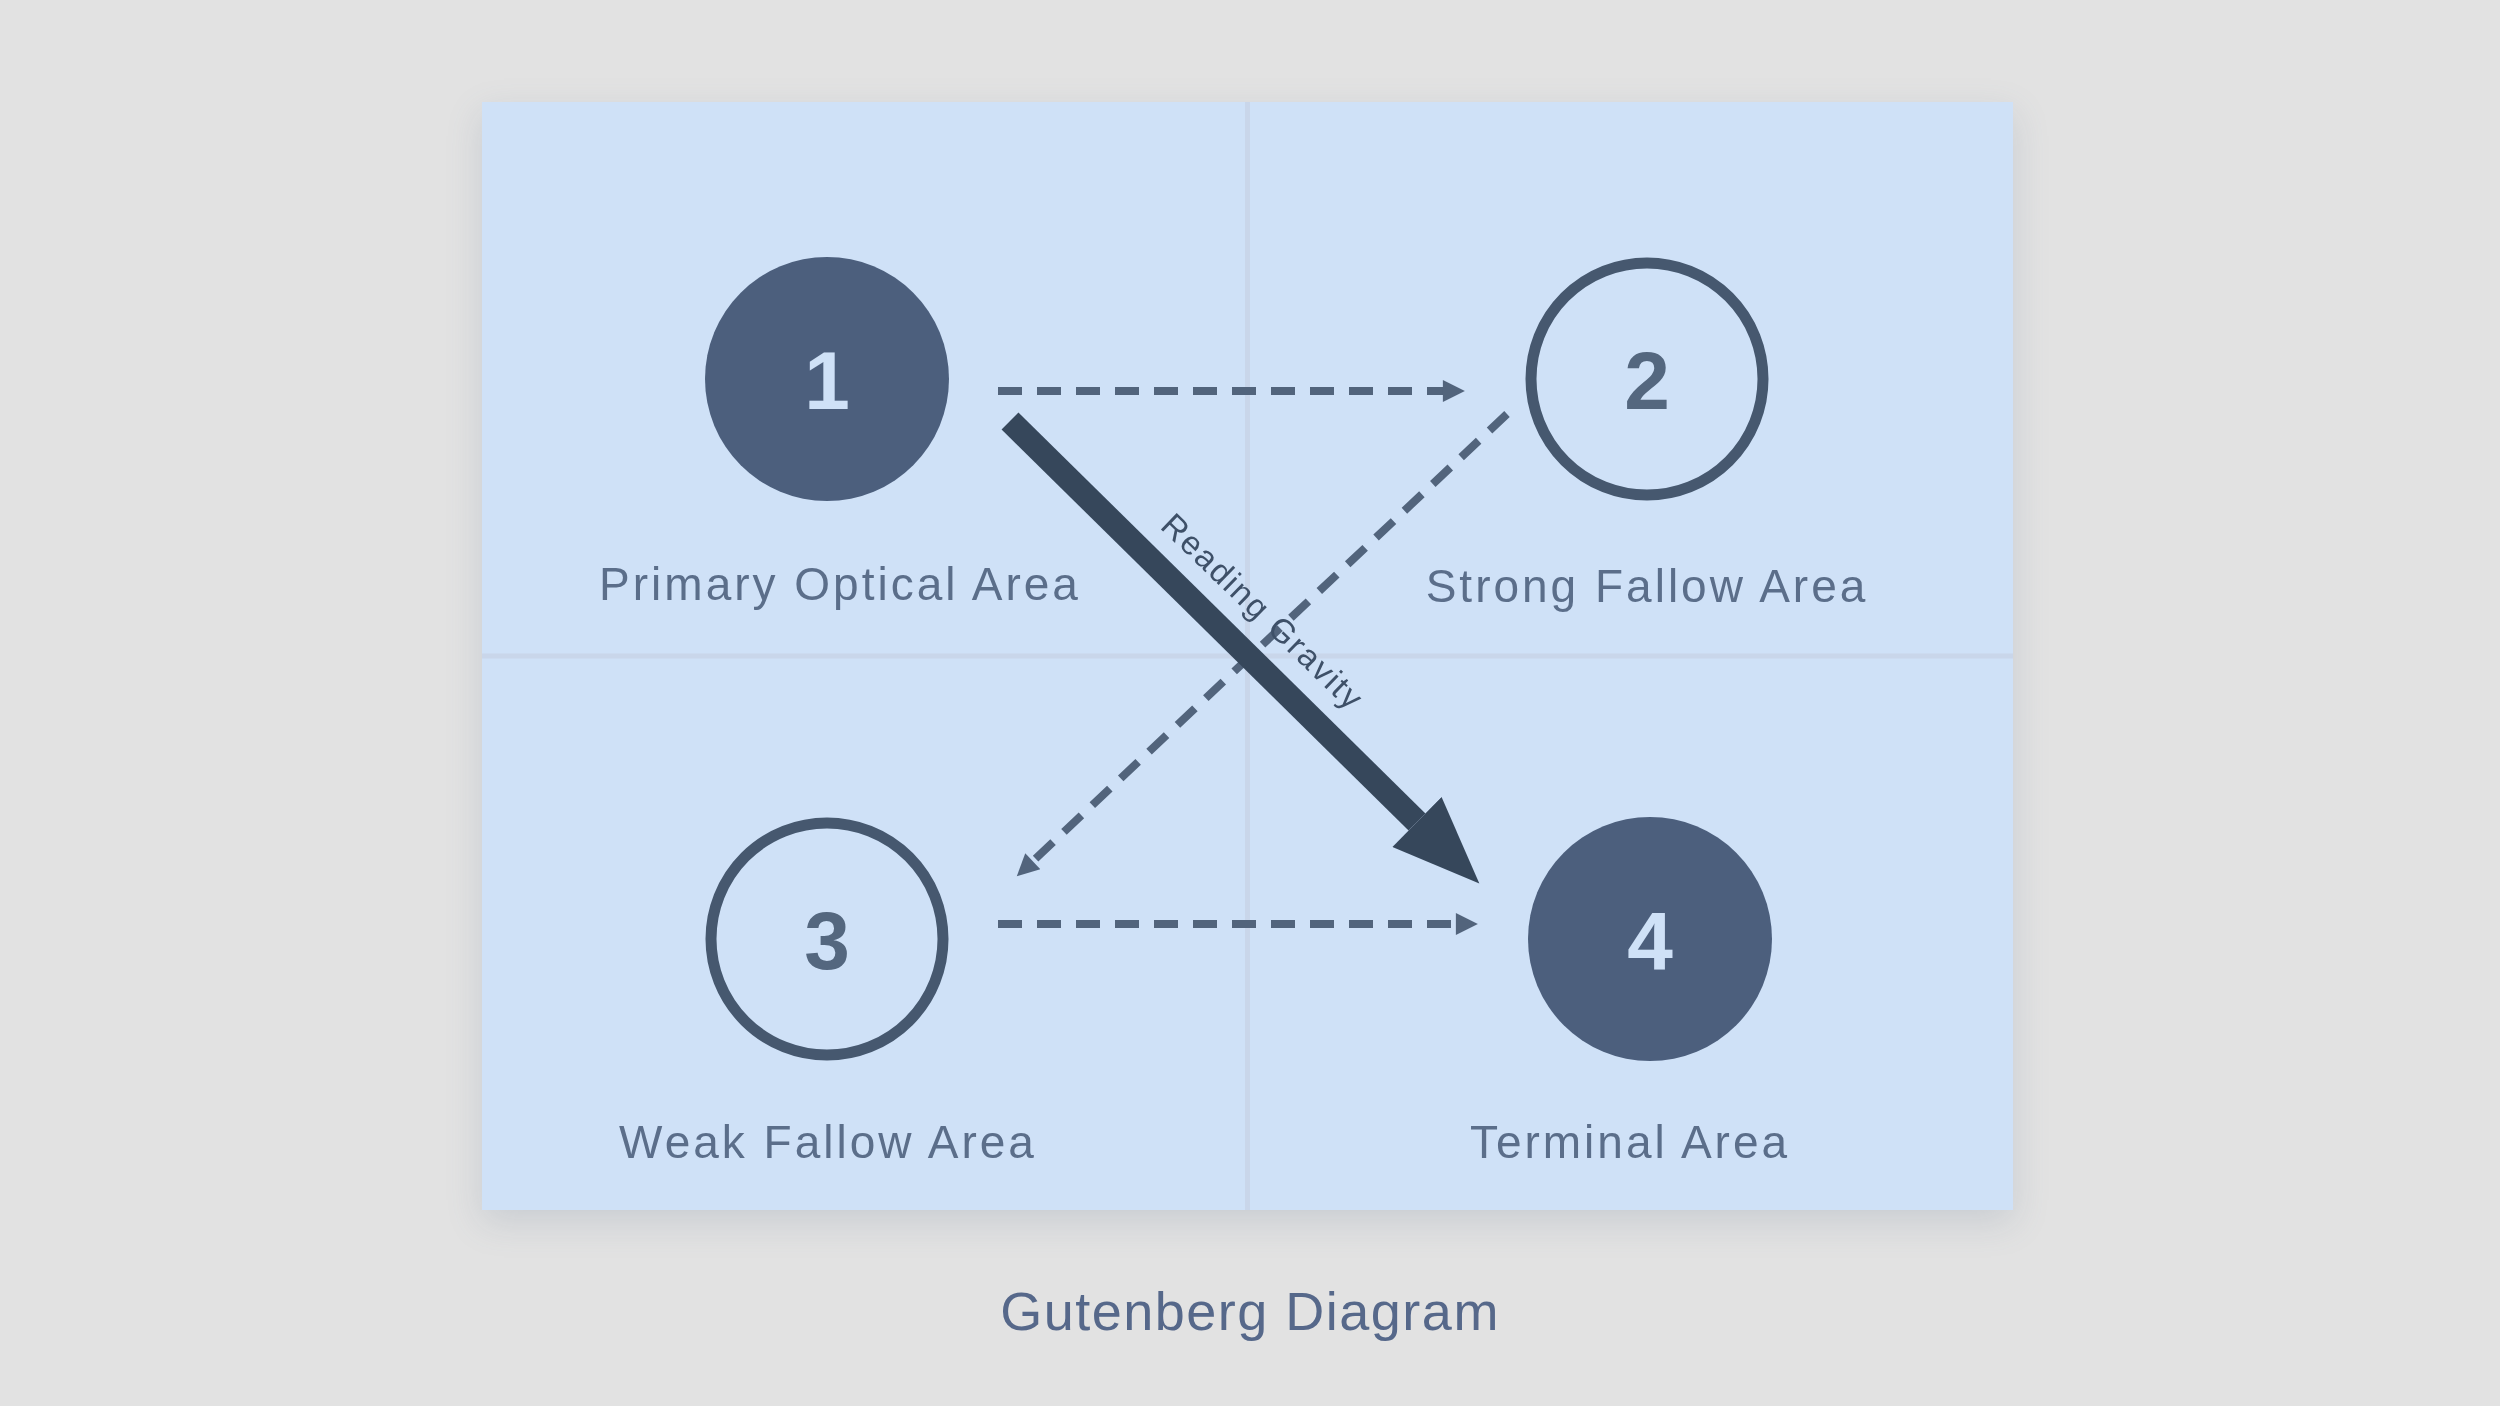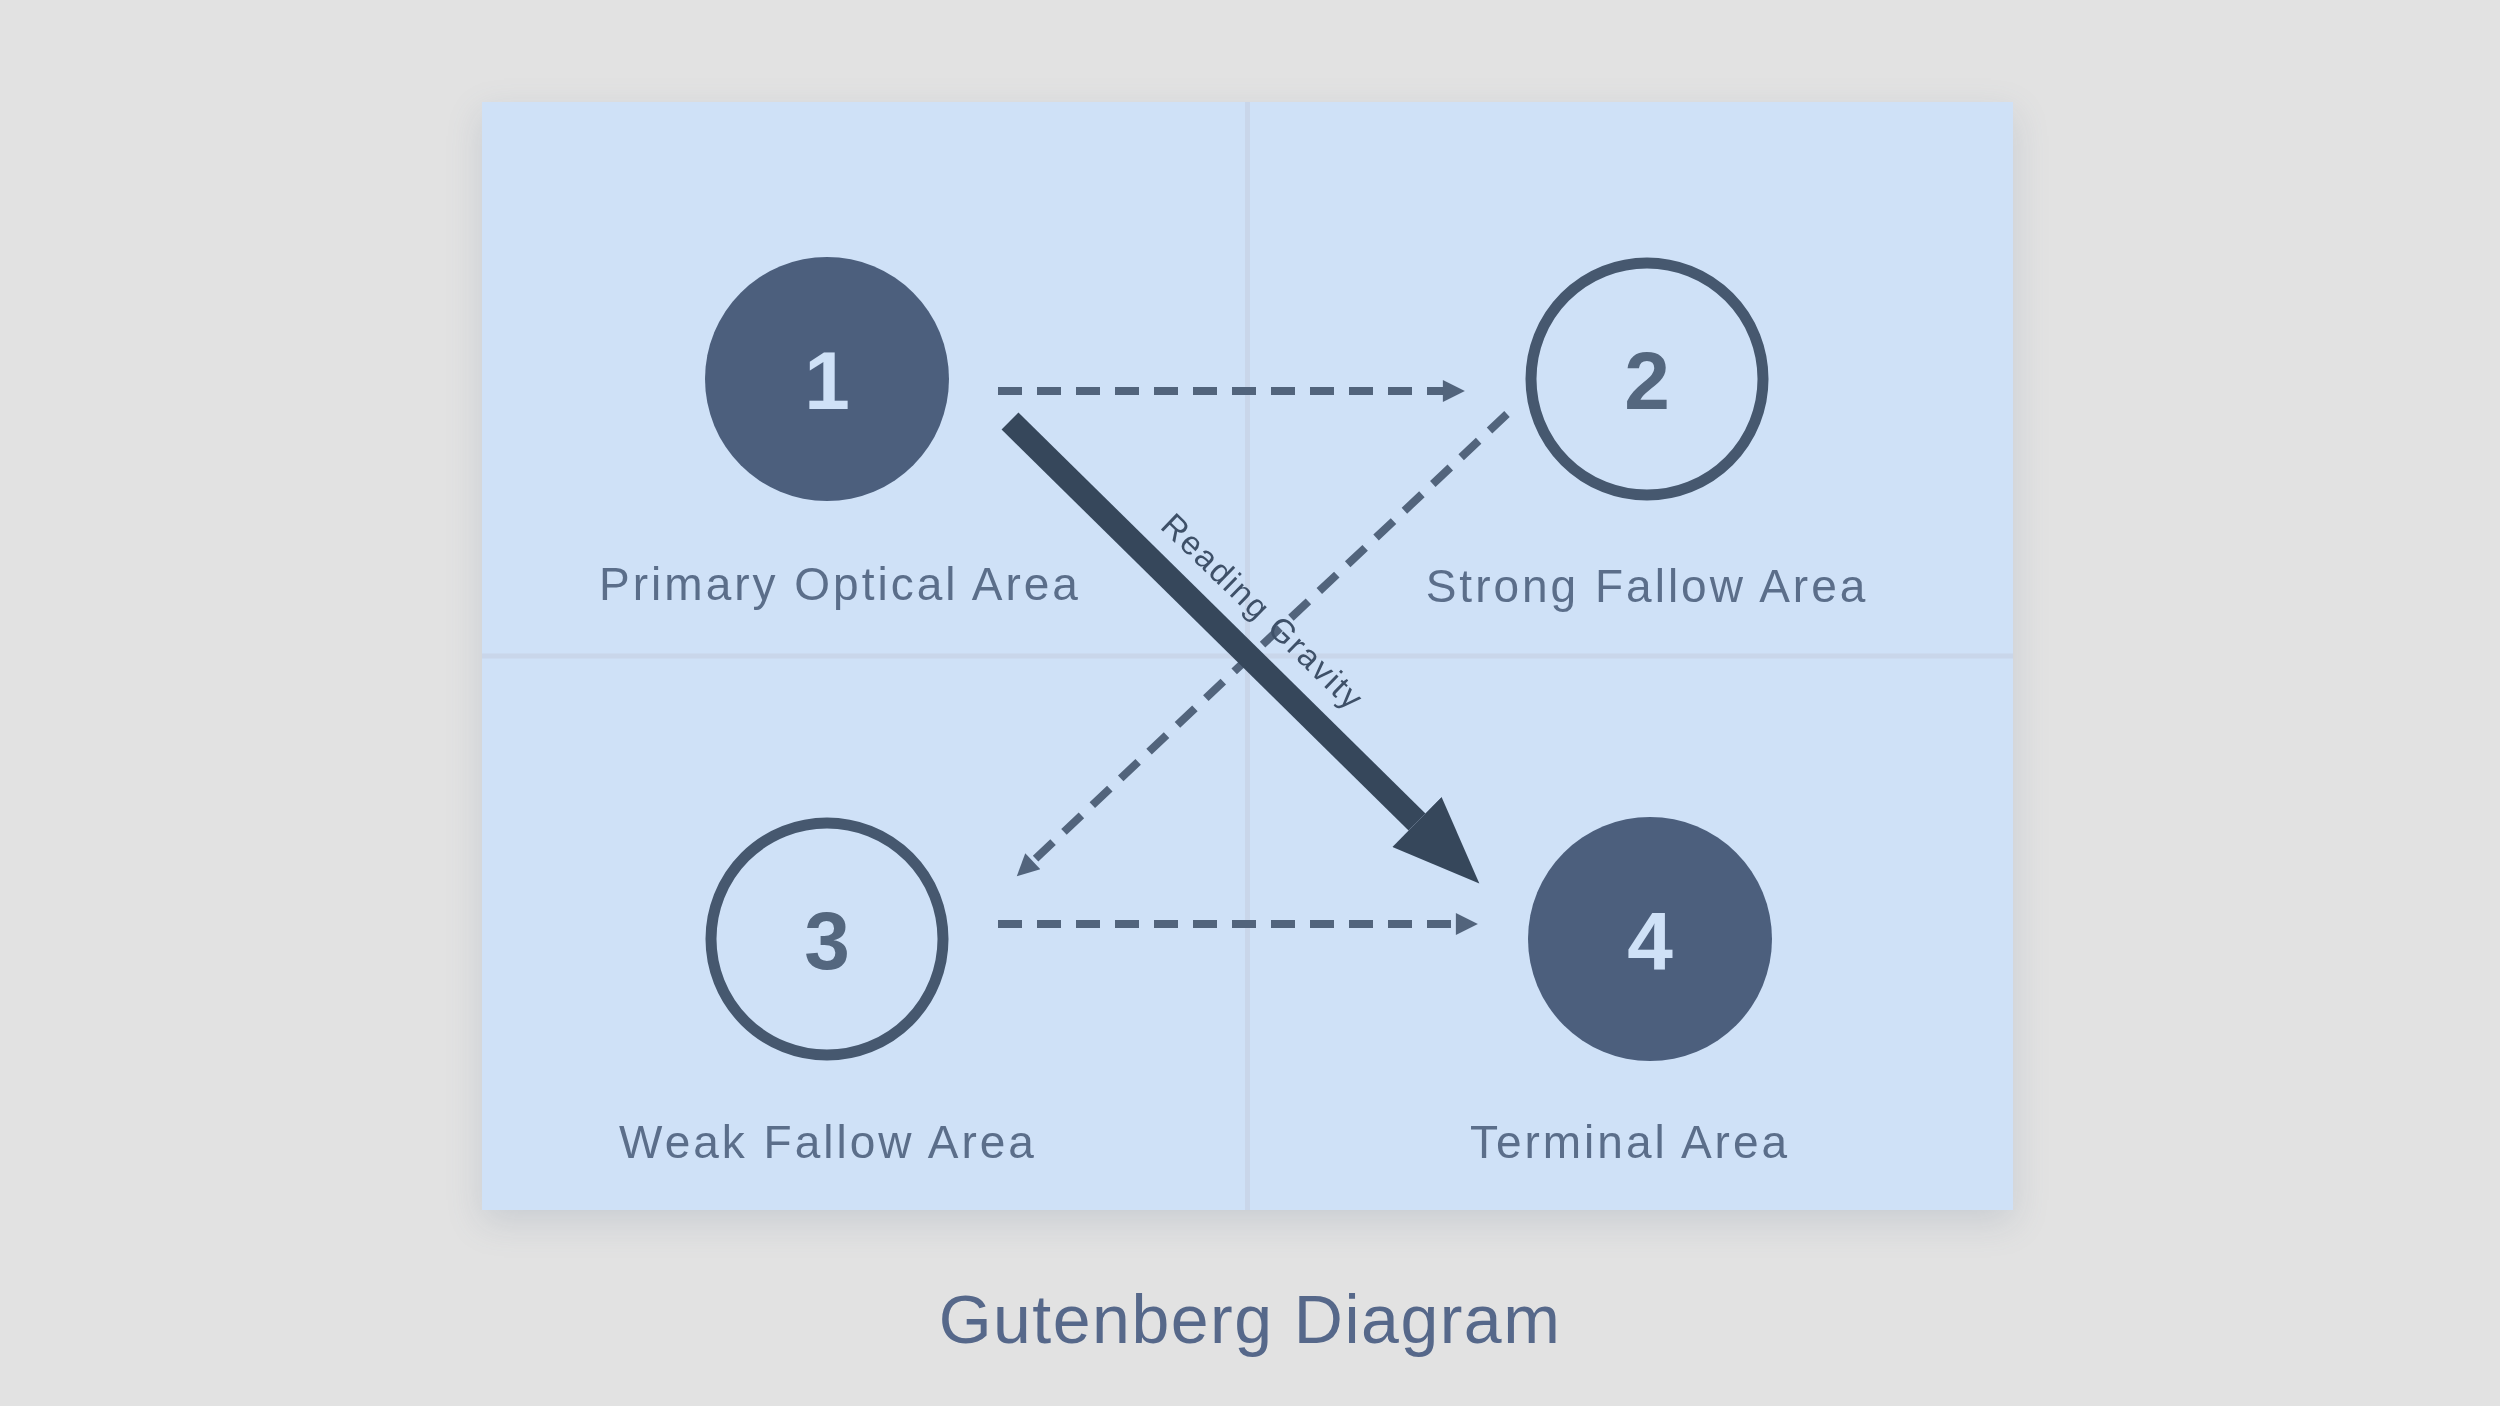--- a/index.html
+++ b/index.html
@@ -30,21 +30,21 @@
     width: 100%;
     height: 100%;
     display: block;
   }
   .page-title {
     position: absolute;
     left: 0;
     top: 1280px;
     width: 2500px;
     text-align: center;
-    font-size: 68px;
+    font-size: 54px;
     letter-spacing: 1.5px;
     color: #56688a;
   }
   text { font-family: "Liberation Sans", sans-serif; }
   .area-label {
     font-size: 46px;
     letter-spacing: 3px;
     fill: #5b6e8a;
   }
   .circle-number {

